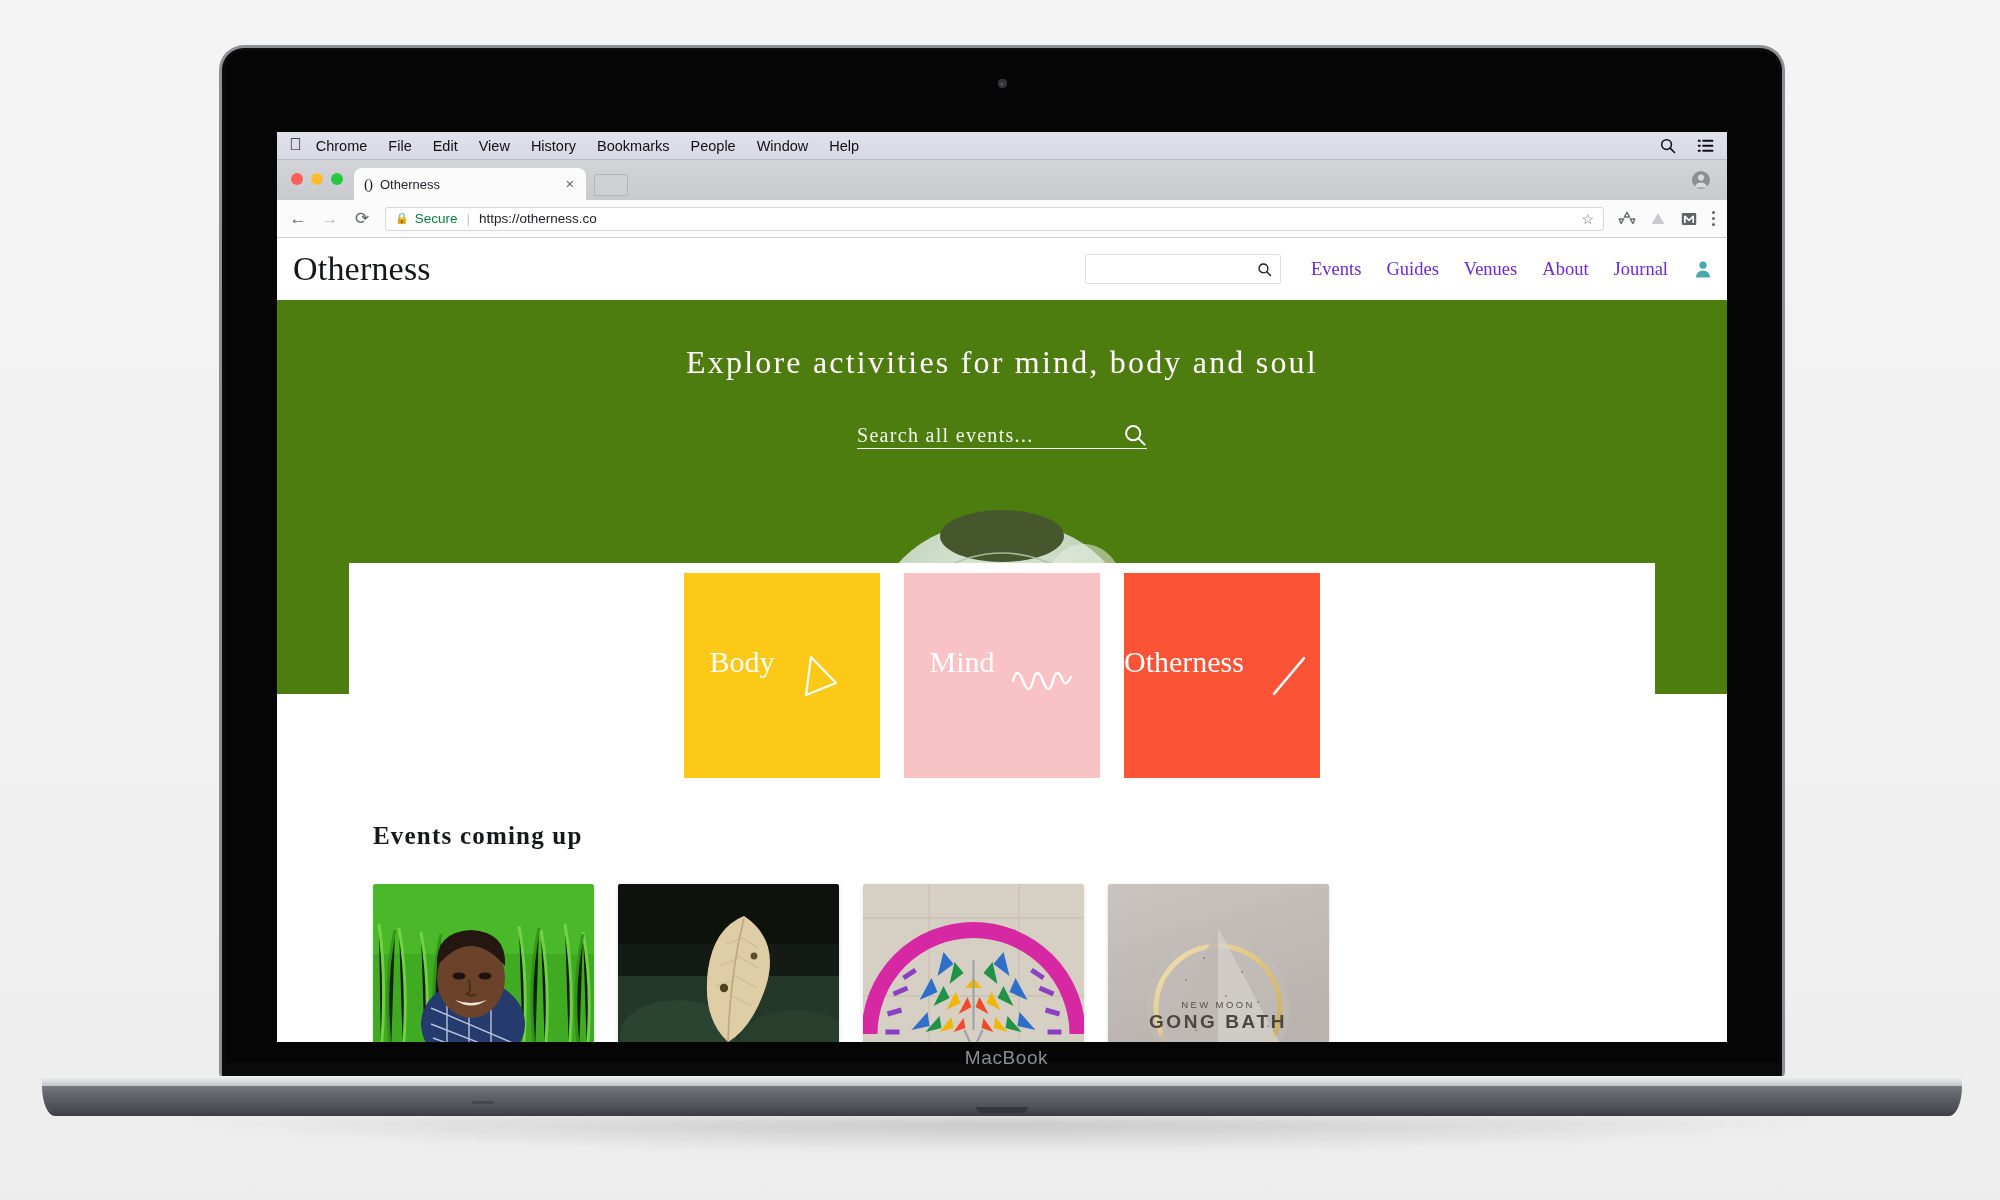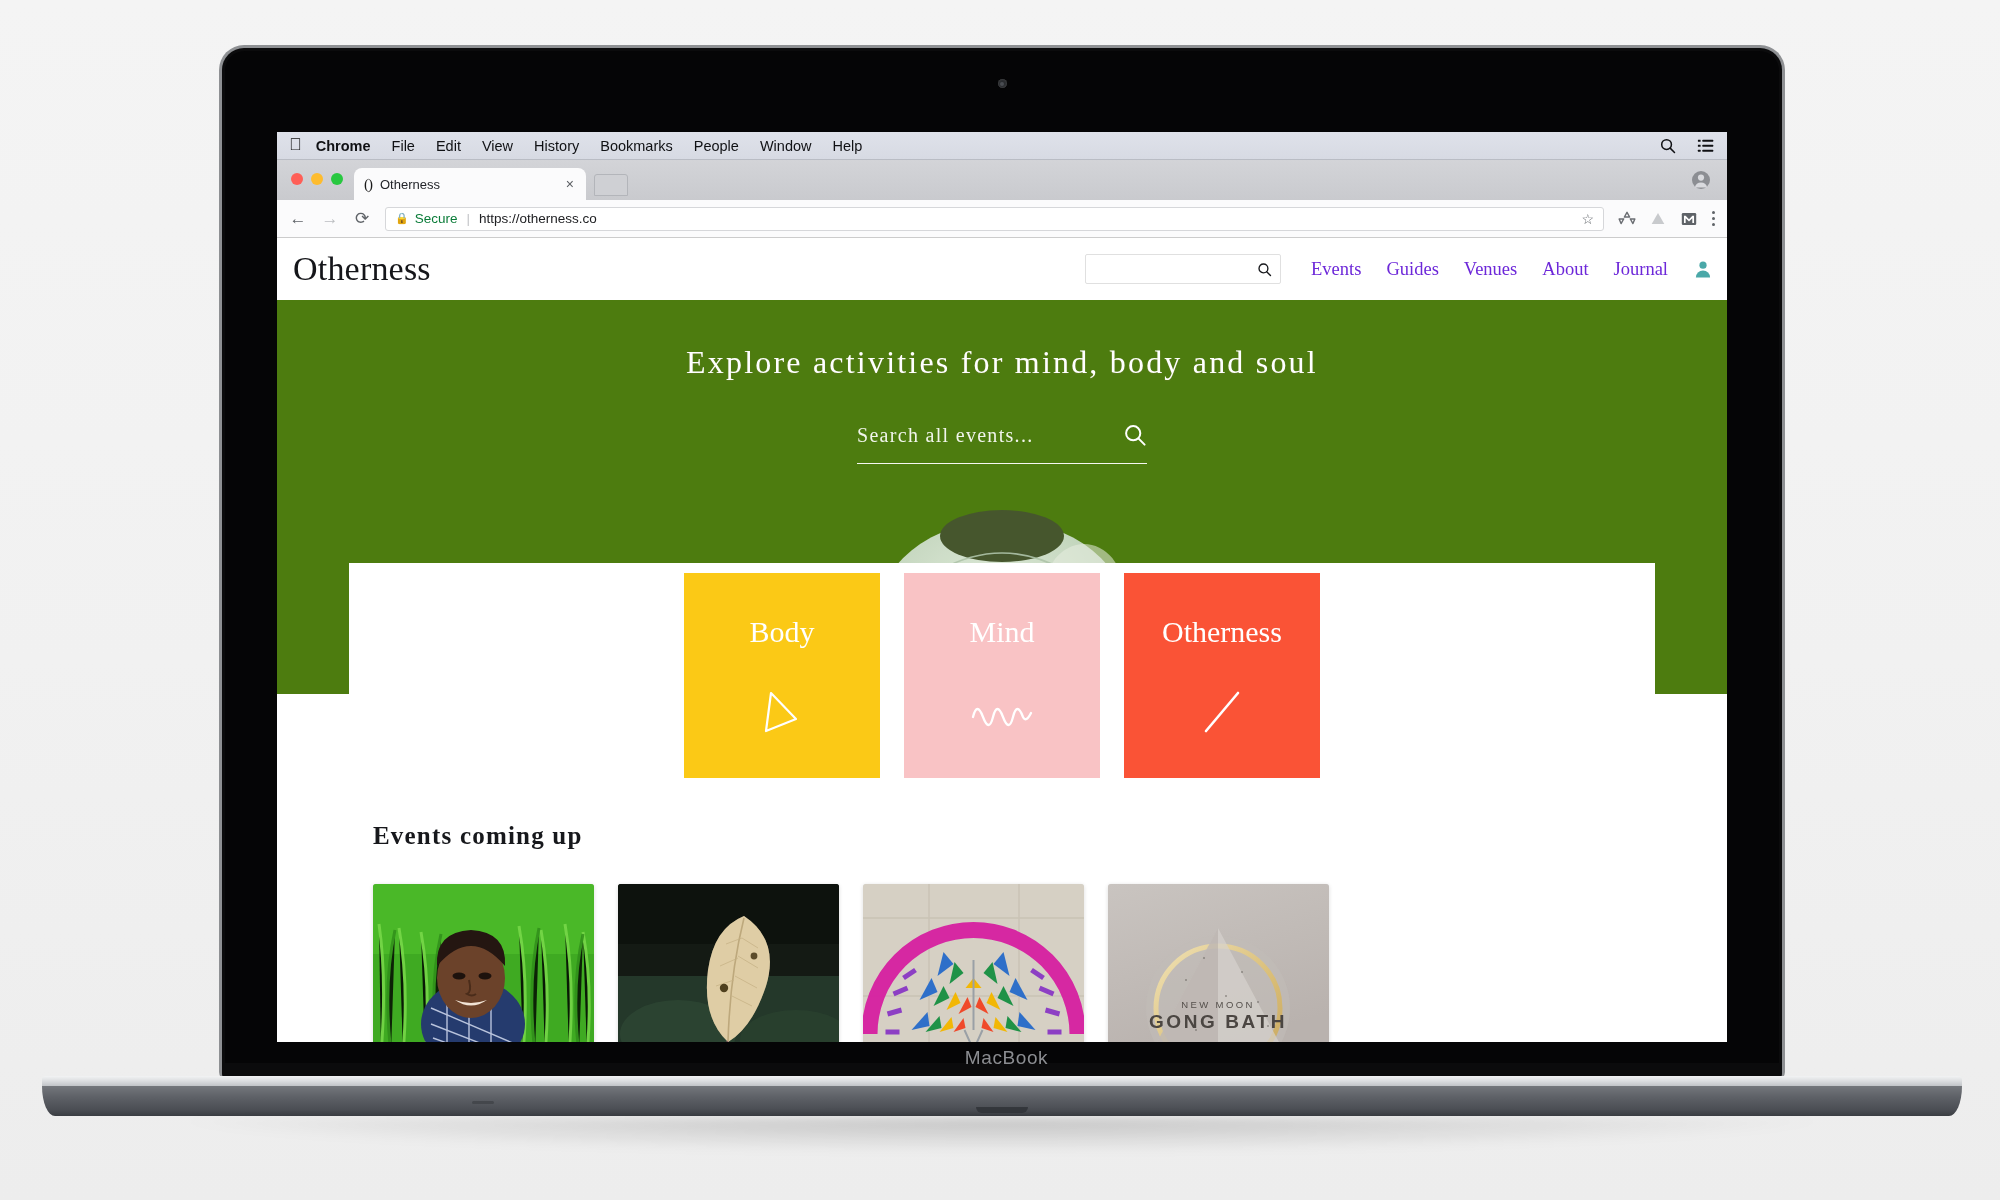--- a/index.html
+++ b/index.html
@@ -94,21 +94,21 @@
   }
   .apple-logo {
     font-size: 17px;
     line-height: 1;
     margin-right: 14px;
     color: #111;
     position: relative;
     top: -1px;
   }
   .menubar .mi { margin-right: 21px; white-space: nowrap; }
-  .menubar .mi.bold { font-weight: bold; }
+  .menubar .mi.bold { font-weight: normal; }
   .menubar .right {
     margin-left: auto;
     display: flex;
     align-items: center;
     gap: 20px;
   }
   .mb-icon { width: 18px; height: 18px; display: block; }
 
   
   .tabstrip {
@@ -308,21 +308,21 @@
     letter-spacing: 2.2px;
     font-weight: normal;
     text-shadow: 0 1px 2px rgba(180,120,120,0.18);
   }
   .hero-search {
     margin: 42px auto 0;
     width: 290px;
     border-bottom: 1.5px solid rgba(255,255,255,0.95);
     display: flex;
     align-items: center;
-    padding-bottom: 16px;
+    padding-bottom: 1px;
   }
   .hero-search input {
     flex: 1;
     border: 0; outline: 0; background: transparent;
     font-family: "Liberation Serif", serif;
     font-size: 20px;
     letter-spacing: 1.3px;
     color: #fff;
     min-width: 0;
   }
@@ -342,21 +342,21 @@
     padding: 10px 8px;
     display: flex;
     gap: 24px;
     justify-content: center;
   }
   .cat {
     width: 196px;
     height: 205px;
     position: relative;
     display: flex;
-    flex-direction: column;
+    flex-direction: row;
     align-items: center;
     justify-content: center;
     cursor: pointer;
     gap: 14px;
   }
   .cat-label {
     font-family: "Liberation Serif", serif;
     font-size: 30px;
     color: #fff;
     line-height: 1;

